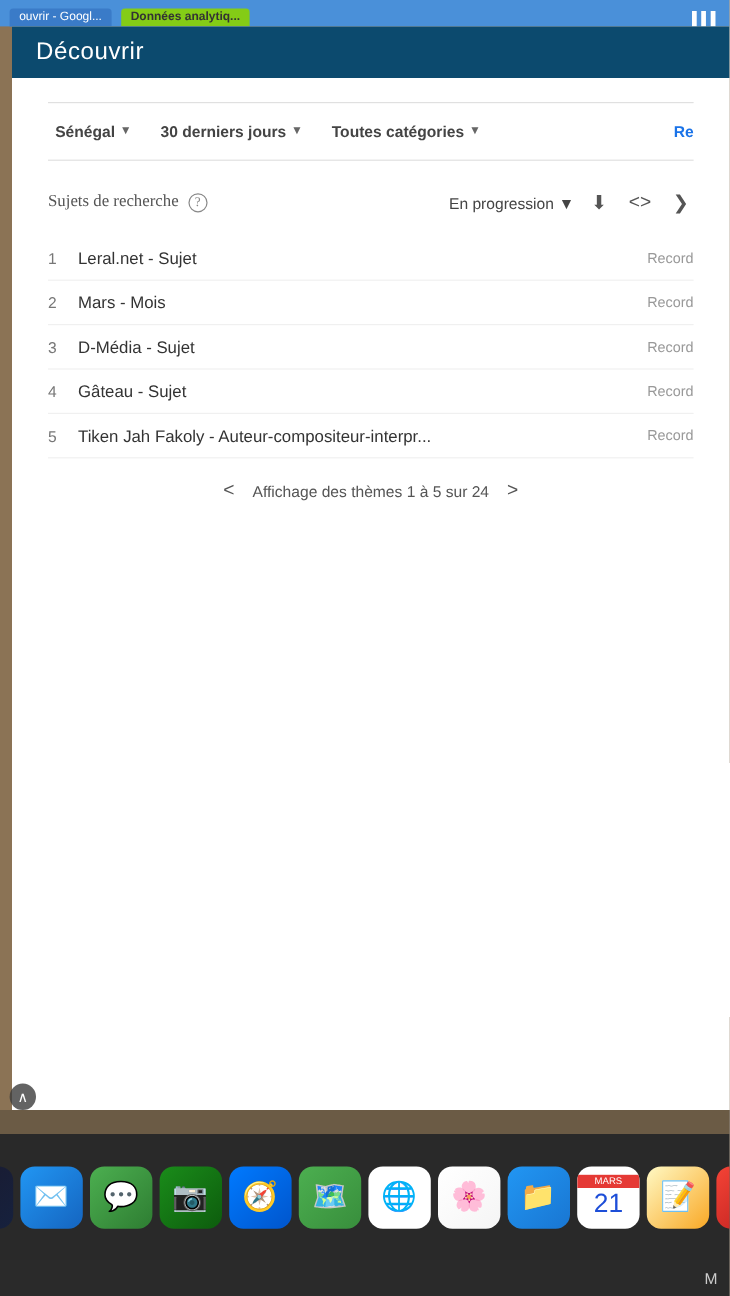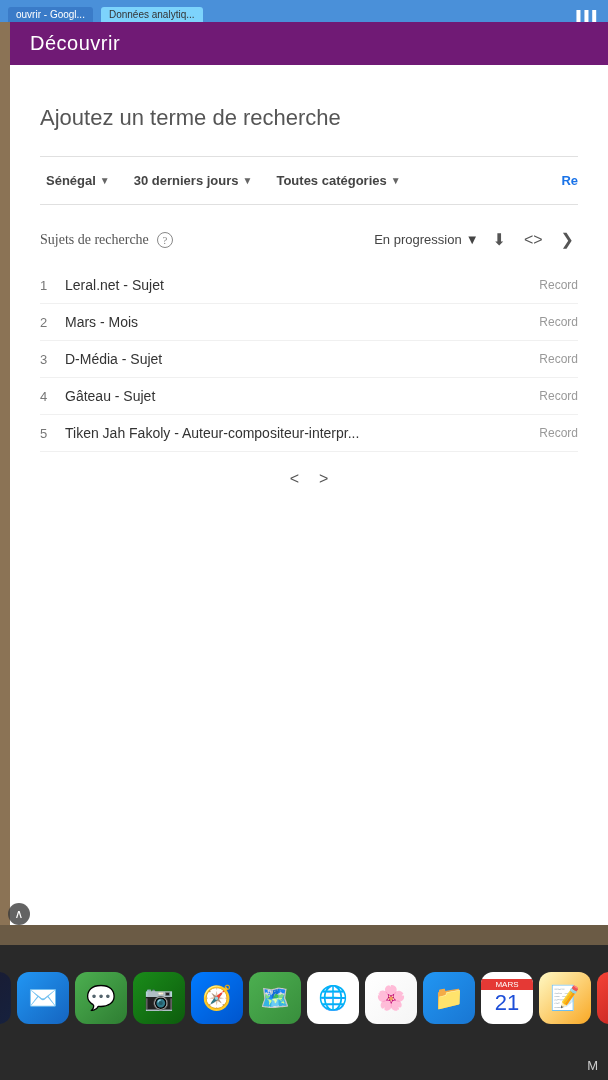--- a/index.html
+++ b/index.html
@@ -26,22 +26,23 @@
       color: white;
       font-size: 10px;
       padding: 2px 8px;
       border-radius: 3px 3px 0 0;
       white-space: nowrap;
       overflow: hidden;
       text-overflow: ellipsis;
       max-width: 120px;
     }
     .browser-tab.active {
-      background: #7dd3fc;
+      background: #84cc16;
       color: #333;
+      font-weight: bold;
     }
     .signal-icon {
       color: white;
       font-size: 11px;
       margin-left: auto;
     }
 
     
     .browser-content {
       background: #f1f3f4;
@@ -49,21 +50,21 @@
       top: 22px;
       left: 10px;
       right: 0;
       bottom: 155px;
       display: flex;
       flex-direction: column;
     }
 
     
     .gt-header {
-      background: #701a75;
+      background: #0c4a6e;
       color: white;
       padding: 10px 20px;
       font-size: 20px;
       font-weight: 400;
       letter-spacing: 0.5px;
     }
 
     
     .gt-body {
       background: white;
@@ -303,23 +304,20 @@
 </div>
 
 <div class="browser-content">
 
   <div class="gt-header">
     <span>Découvrir</span>
   </div>
 
   <div class="gt-body">
 
-    <div class="search-term-section">
-      <span class="search-term-label">Ajoutez un terme de recherche</span>
-    </div>
 
     <div class="filters-row">
       <div class="filter-dropdown">
         <span>Sénégal</span>
         <span class="chevron">▼</span>
       </div>
       <div class="filter-dropdown">
         <span>30 derniers jours</span>
         <span class="chevron">▼</span>
       </div>
@@ -375,20 +373,21 @@
 
         <div class="topic-row">
           <span class="topic-num">5</span>
           <span class="topic-name">Tiken Jah Fakoly - Auteur-compositeur-interpr...</span>
           <span class="topic-record">Record</span>
         </div>
       </div>
 
       <div class="pagination">
         <span class="page-arrow">&lt;</span>
+        <span>Affichage des thèmes 1 à 5 sur 24</span>
         <span class="page-arrow">&gt;</span>
       </div>
     </div>
 
   </div>
 </div>
 
 <div class="expand-btn">∧</div>
 
 <div class="mac-dock-area">

